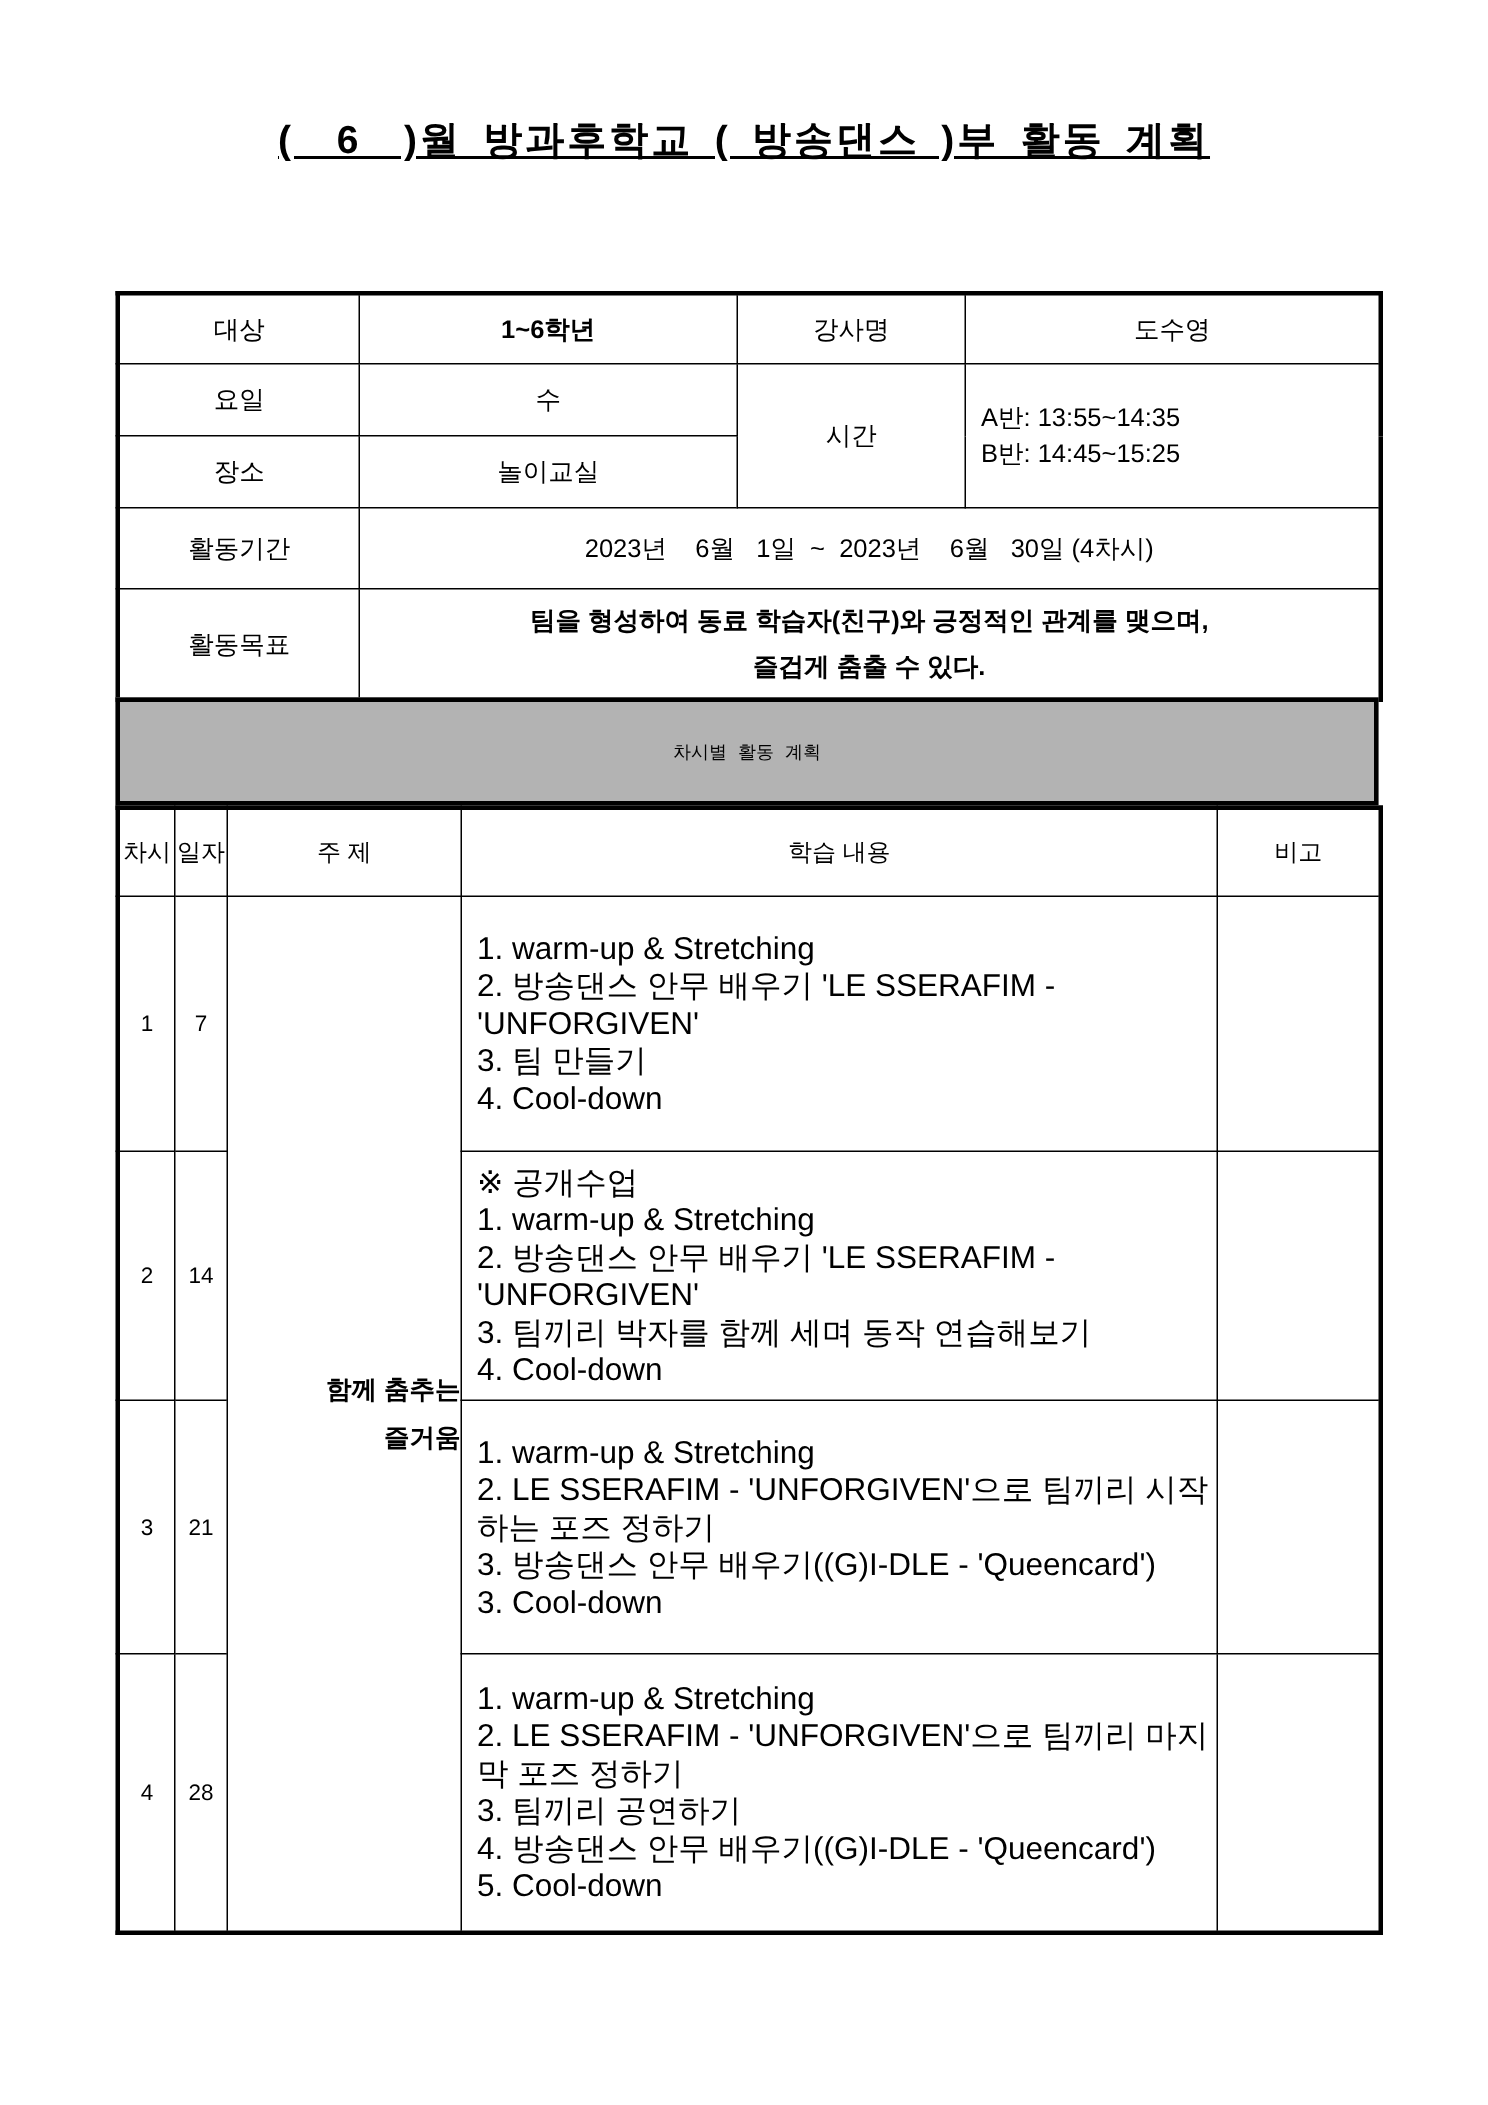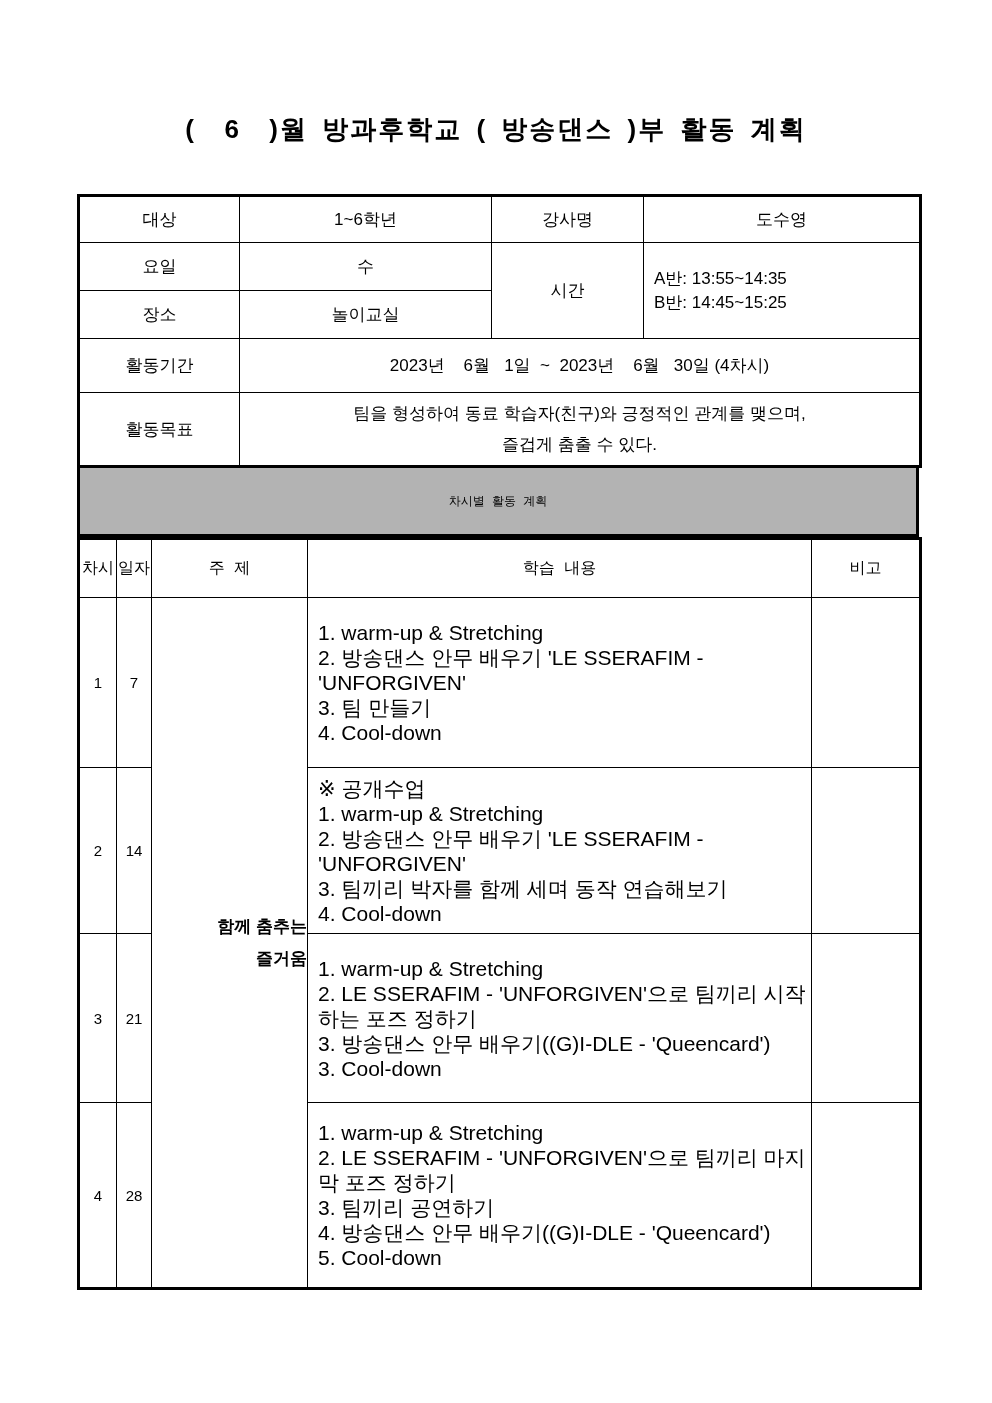--- a/index.html
+++ b/index.html
@@ -5,61 +5,62 @@
   * { margin: 0; padding: 0; box-sizing: border-box; }
   html, body {
     width: 992px; height: 1403px;
     background: #ffffff;
     font-family: "Liberation Sans", "DejaVu Sans", sans-serif;
     color: #000000;
   }
   .page { position: relative; width: 992px; height: 1403px; overflow: hidden; }
 
   .doc-title {
-    margin-top: 112px;
+    margin-top: 76px;
     text-align: center;
     font-size: 26px;
     font-weight: bold;
     letter-spacing: 2px;
     word-spacing: 5px;
     white-space: pre-wrap;
+    text-decoration: underline;
   }
 
   .content { position: absolute; left: 77px; top: 194px; width: 842px; }
 
   table { border-collapse: collapse; table-layout: fixed; width: 842px; }
   table.outer { border: 3px solid #000; }
   td, th { border: 1px solid #000; vertical-align: middle; text-align: center; overflow: hidden; }
 
   
   .info-table td { font-size: 17px; }
   .info-table tr.r1 { height: 47px; margin-left: 16px; }
   .info-table tr.r2 { height: 48px; }
   .info-table tr.r3 { height: 48px; }
   .info-table tr.r4 { height: 54px; }
   .info-table tr.r5 { height: 74px; }
   .cell-left { text-align: left; padding-left: 10px; }
   .prewrap { white-space: pre-wrap; }
-  .bold { font-weight: normal; }
+  .bold { font-weight: bold; }
   .time-cell { font-size: 16px; line-height: 24px; margin-top: 40px; }
   .goal-cell { font-size: 16px; line-height: 31px; }
 
   
   .section-bar {
     width: 842px; height: 72px;
     border: 3px solid #000;
     margin-top: -3px;
     display: flex; align-items: center; justify-content: center;
     font-size: 12px;
     word-spacing: 4px;
   }
 
   
   .schedule-table { margin-top: 0px; }
-  .schedule-table thead tr { height: 59px; font-family: Liberation Mono, monospace; }
+  .schedule-table thead tr { height: 59px; }
   .schedule-table thead td { font-size: 16px; }
   .schedule-table tbody tr.sr1 { height: 170px; }
   .schedule-table tbody tr.sr2 { height: 166px; }
   .schedule-table tbody tr.sr3 { height: 169px; }
   .schedule-table tbody tr.sr4 { height: 186px; }
   .num-cell { font-size: 15px; }
   .theme-cell { font-size: 17px; font-weight: bold; line-height: 32px; text-align: right; }
   .content-cell {
     text-align: left;
     padding-left: 10px;

